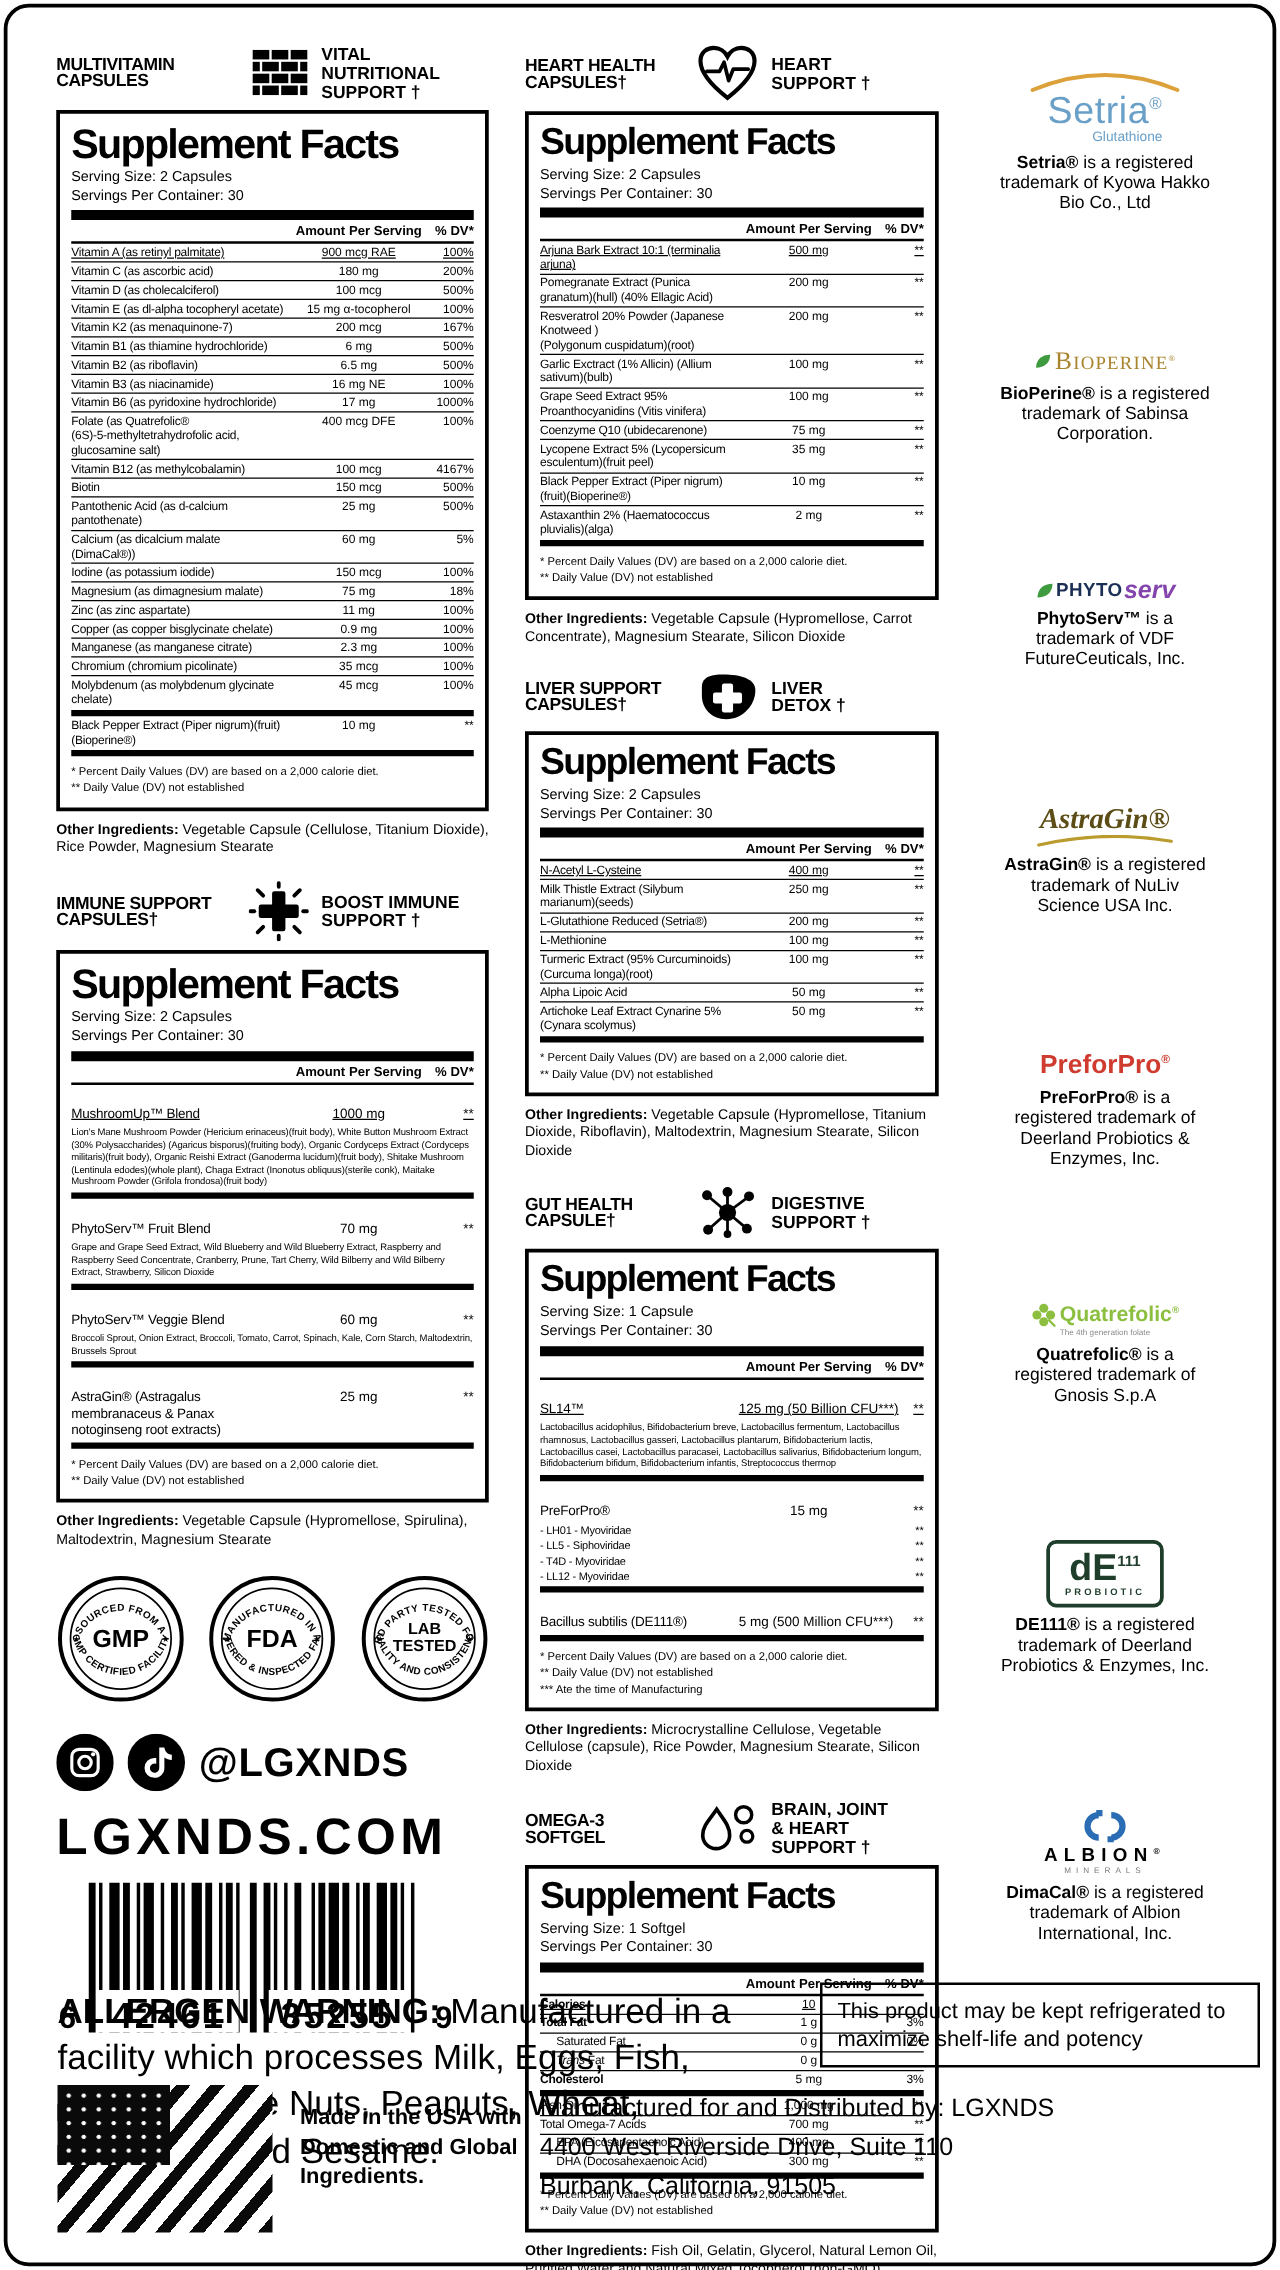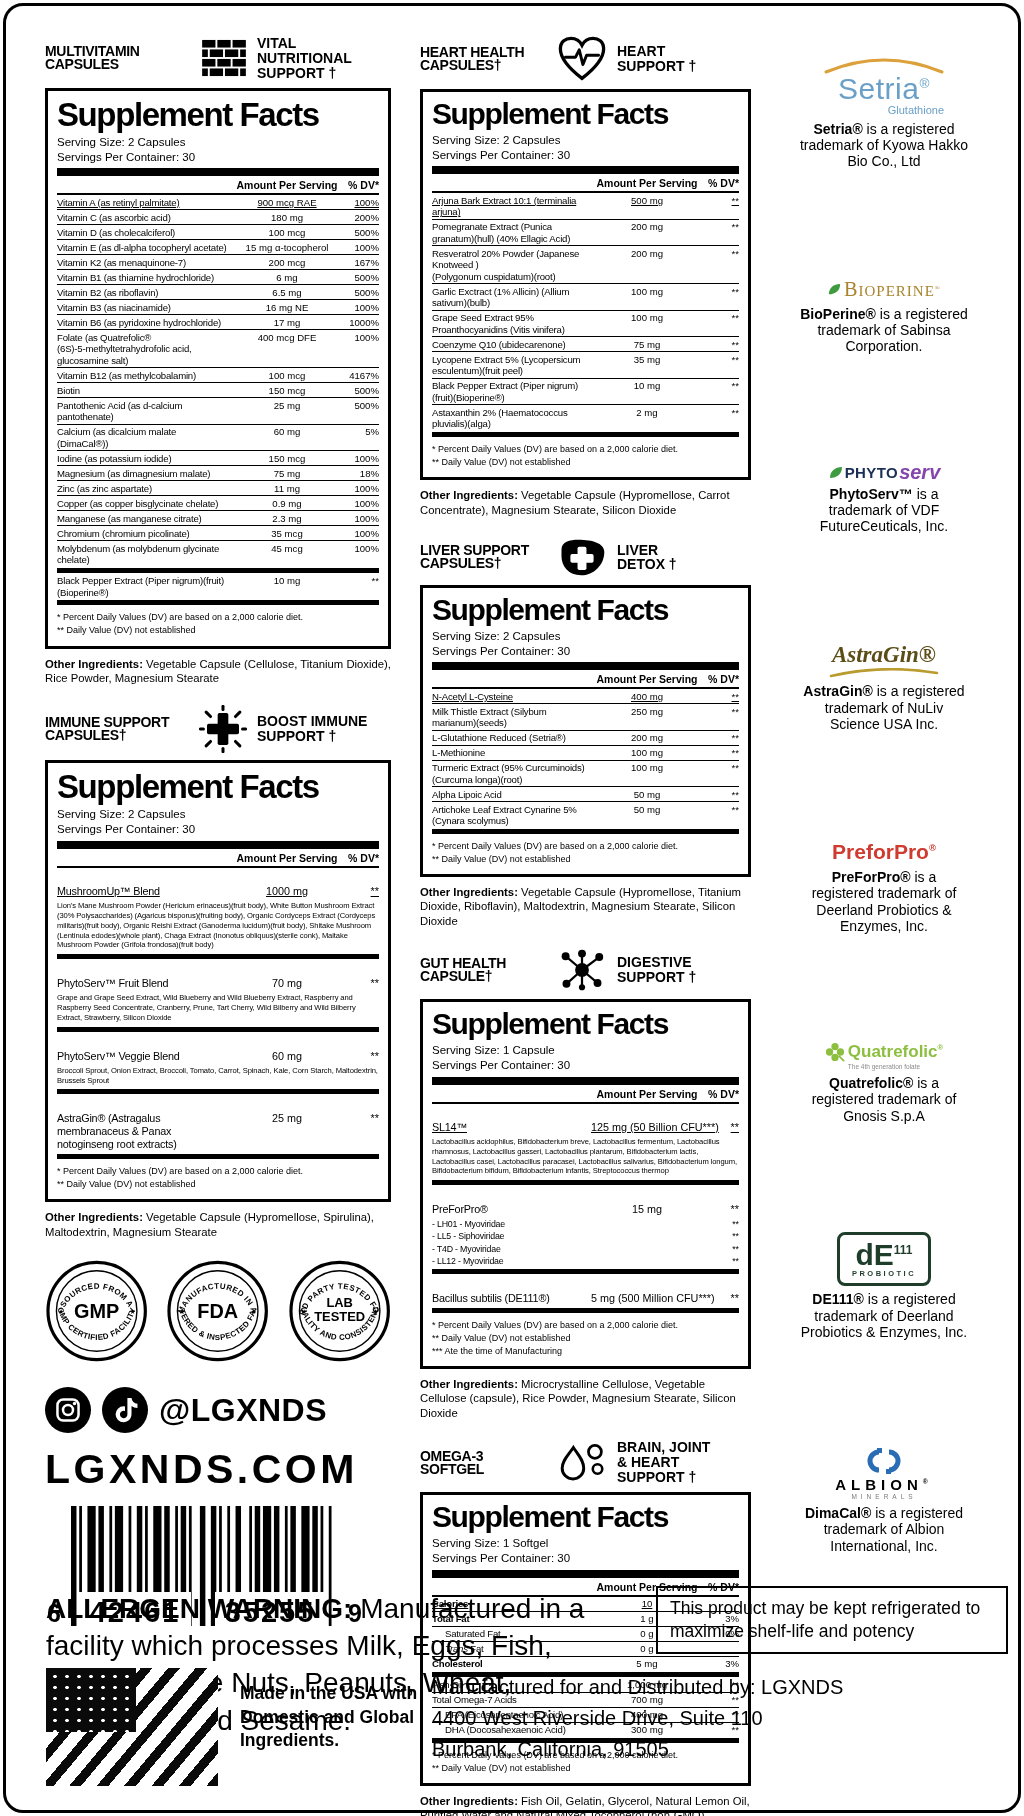--- a/index.html
+++ b/index.html
@@ -46,21 +46,21 @@
   .handle{font-size:32px;font-weight:800;letter-spacing:.5px;}
   .site{font-size:41px;font-weight:800;letter-spacing:3.5px;margin-top:13px;}
   .barcode{margin-top:13px;}
   
   .tm-item{display:flex;flex-direction:column;align-items:center;}
   .tmcap{font-size:14px;line-height:1.16;text-align:center;width:170px;margin:5px 0 0;}
   .lg-mu{display:flex;flex-direction:column;align-items:center;}
   .mu-word{font-size:17px;font-weight:800;font-style:italic;margin-top:2px;}
   .lg-set{display:flex;flex-direction:column;align-items:center;}
   .set-word{font-size:30px;letter-spacing:.5px;line-height:1;}
-  .set-sub{font-size:11px;align-self:flex-end;margin-right:4px;}
+  .set-sub{font-size:11px;align-self:flex-end;margin-right:18px;}
   .regsm{font-size:.45em;vertical-align:super;}
   .lg-bio{display:flex;align-items:center;gap:2px;}
   .bio-word{font-family:"Liberation Serif",serif;font-size:15px;letter-spacing:1px;}
   .bio-word::first-letter{font-size:1.35em;}
   .lg-phy{display:flex;align-items:flex-end;gap:1px;}
   .phy1{font-weight:800;font-size:15px;letter-spacing:.4px;}
   .phy2{font-style:italic;font-weight:700;font-size:20px;line-height:.9;}
   .lg-ast{display:flex;flex-direction:column;align-items:center;}
   .ast-word{font-family:"Liberation Serif",serif;font-style:italic;font-weight:700;font-size:23px;}
   .lg-pfp{font-size:21px;font-weight:800;}

